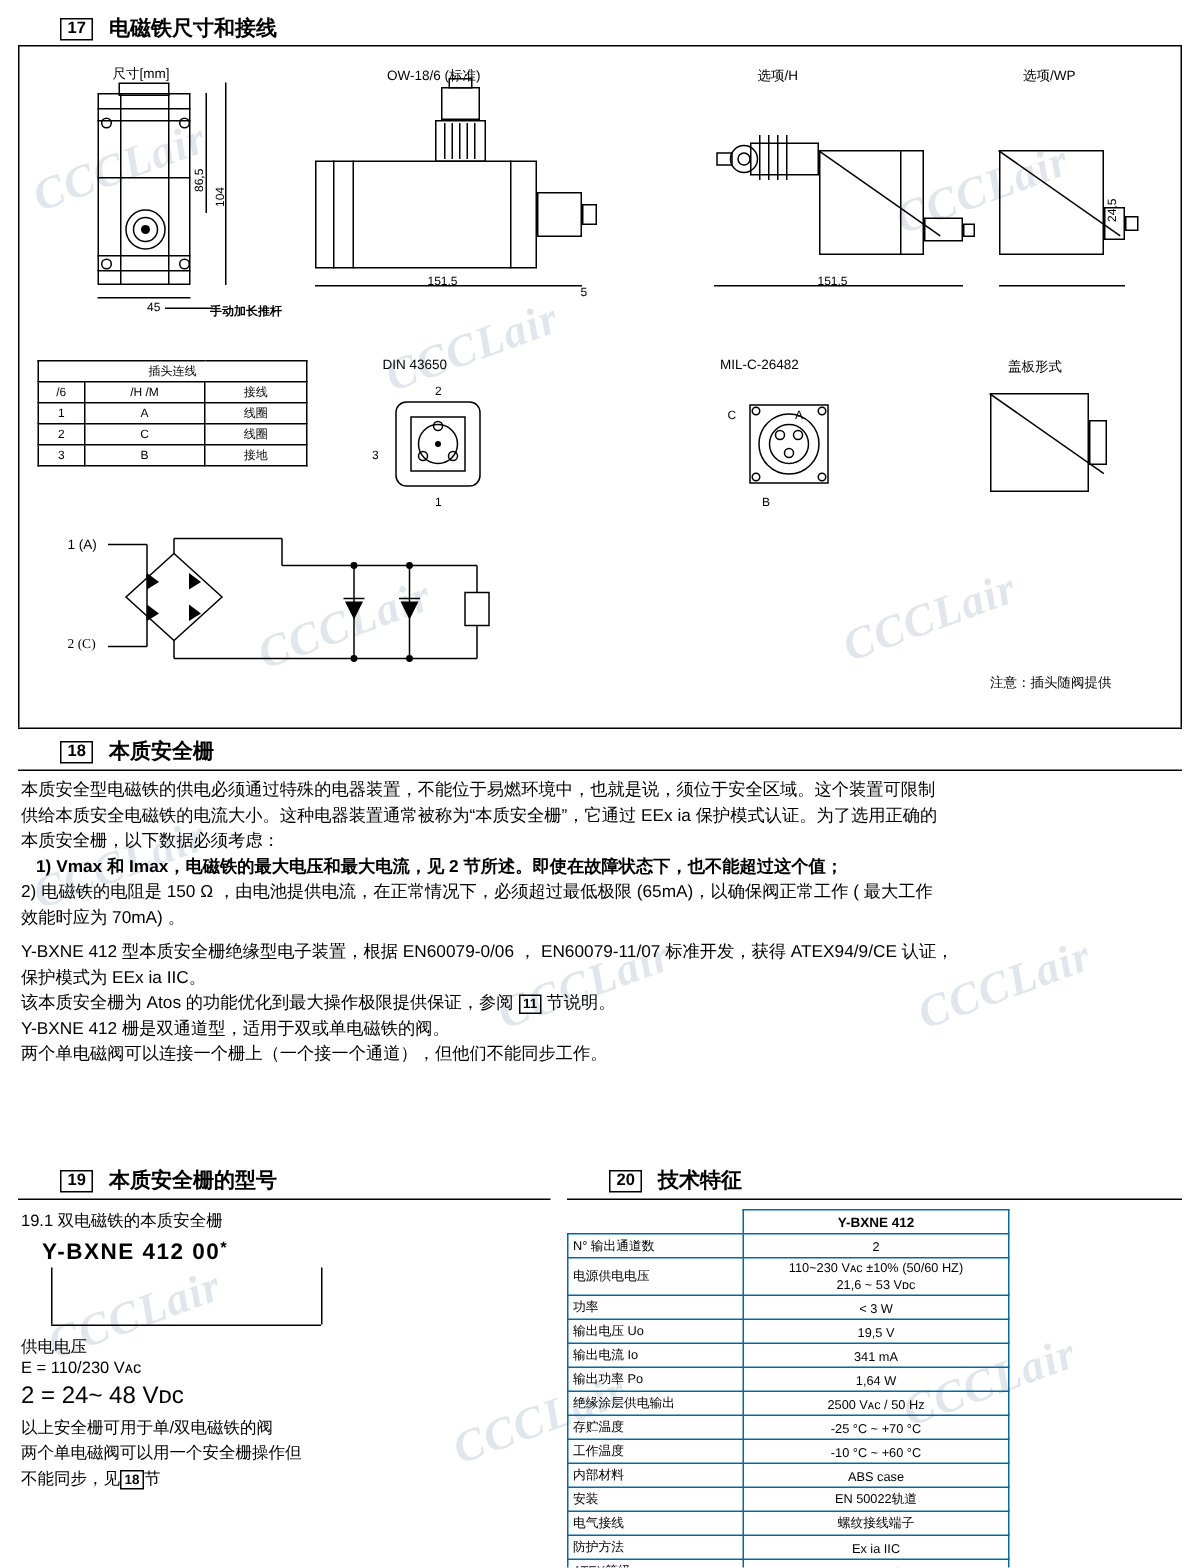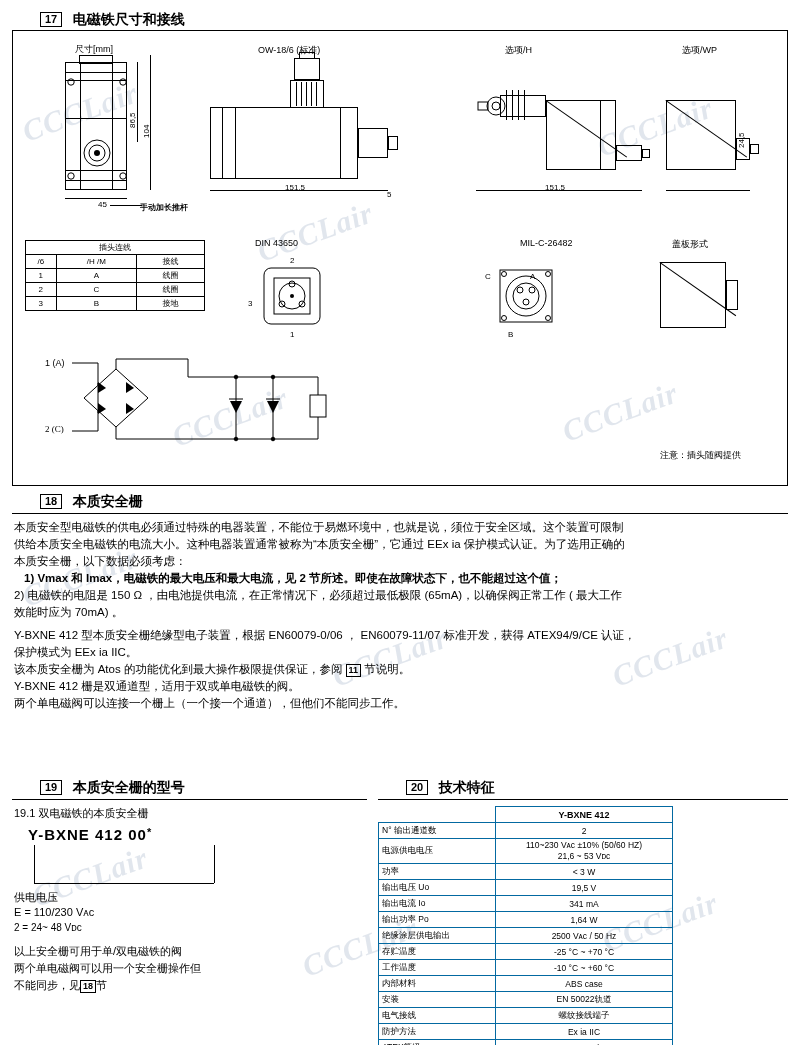--- a/index.html
+++ b/index.html
@@ -213,21 +213,21 @@
     <circle cx="34" cy="34" r="13" fill="none" stroke="#000" stroke-width="1"></circle>
     <circle cx="34" cy="22" r="3" fill="none" stroke="#000" stroke-width="1"></circle>
     <circle cx="24" cy="42" r="3" fill="none" stroke="#000" stroke-width="1"></circle>
     <circle cx="44" cy="42" r="3" fill="none" stroke="#000" stroke-width="1"></circle>
     <circle cx="34" cy="34" r="2" fill="#000"></circle>
   </svg>
   <div class="lbl" style="left:290px;top:256px;">2</div>
   <div class="lbl" style="left:248px;top:299px;">3</div>
   <div class="lbl" style="left:290px;top:330px;">1</div>
 
-  <div class="lbl9 b" style="left:480px;top:238px;margin-left:40px;">MIL-C-26482</div>
+  <div class="lbl9 b" style="left:480px;top:238px;">MIL-C-26482</div>
   <svg width="70" height="70" style="position:absolute;left:492px;top:262px;">
     <rect x="8" y="8" width="52" height="52" fill="none" stroke="#000" stroke-width="1"></rect>
     <circle cx="34" cy="34" r="20" fill="none" stroke="#000" stroke-width="1"></circle>
     <circle cx="34" cy="34" r="13" fill="none" stroke="#000" stroke-width="1"></circle>
     <circle cx="28" cy="28" r="3" fill="none" stroke="#000" stroke-width="1"></circle>
     <circle cx="40" cy="28" r="3" fill="none" stroke="#000" stroke-width="1"></circle>
     <circle cx="34" cy="40" r="3" fill="none" stroke="#000" stroke-width="1"></circle>
     <circle cx="12" cy="12" r="2.5" fill="none" stroke="#000" stroke-width="1"></circle>
     <circle cx="56" cy="12" r="2.5" fill="none" stroke="#000" stroke-width="1"></circle>
     <circle cx="12" cy="56" r="2.5" fill="none" stroke="#000" stroke-width="1"></circle>
@@ -322,21 +322,21 @@
   <div class="model" style="left:28px;top:826px;">
     <span>Y-BXNE 412  00</span><span class="star">*</span>
   </div>
 
   <div class="ln vl" style="left:34px;top:845px;height:38px;"></div>
   <div class="ln hl" style="left:34px;top:883px;width:180px;"></div>
   <div class="ln vl" style="left:214px;top:845px;height:38px;"></div>
 
   <div class="lbl10 b" style="left:14px;top:890px;font-size:11px;">供电电压</div>
   <div class="lbl10 b" style="left:14px;top:906px;font-size:11px;">E  = 110/230 Vᴀᴄ</div>
-  <div class="lbl10 b" style="left:14px;top:922px;font-size:10px;">2  = 24~ 48 Vᴅᴄ</div>
+  <div class="lbl10 b" style="left:14px;top:922px;font-size:16px;">2  = 24~ 48 Vᴅᴄ</div>
 
   <div class="lbl10" style="left:14px;top:944px;font-size:11px;">以上安全栅可用于单/双电磁铁的阀</div>
   <div class="lbl10" style="left:14px;top:961px;font-size:11px;">两个单电磁阀可以用一个安全栅操作但</div>
   <div class="lbl10" style="left:14px;top:978px;font-size:11px;">
     <span>不能同步，见</span><span class="inum">18</span><span>节</span>
   </div>
 
   <div class="sec" style="left:378px;top:778px;">
     <span class="num">20</span>
     <span class="ttl">技术特征</span>

